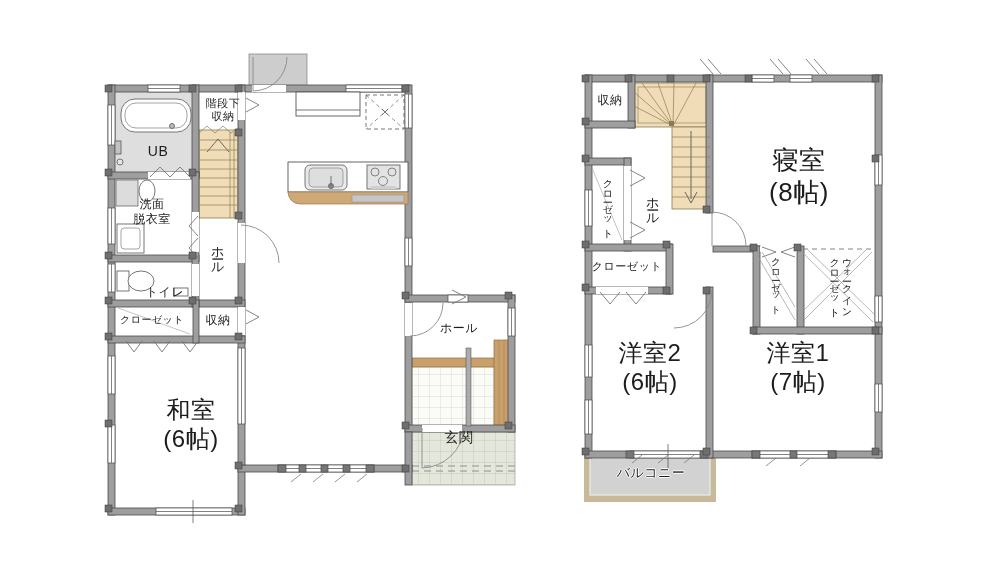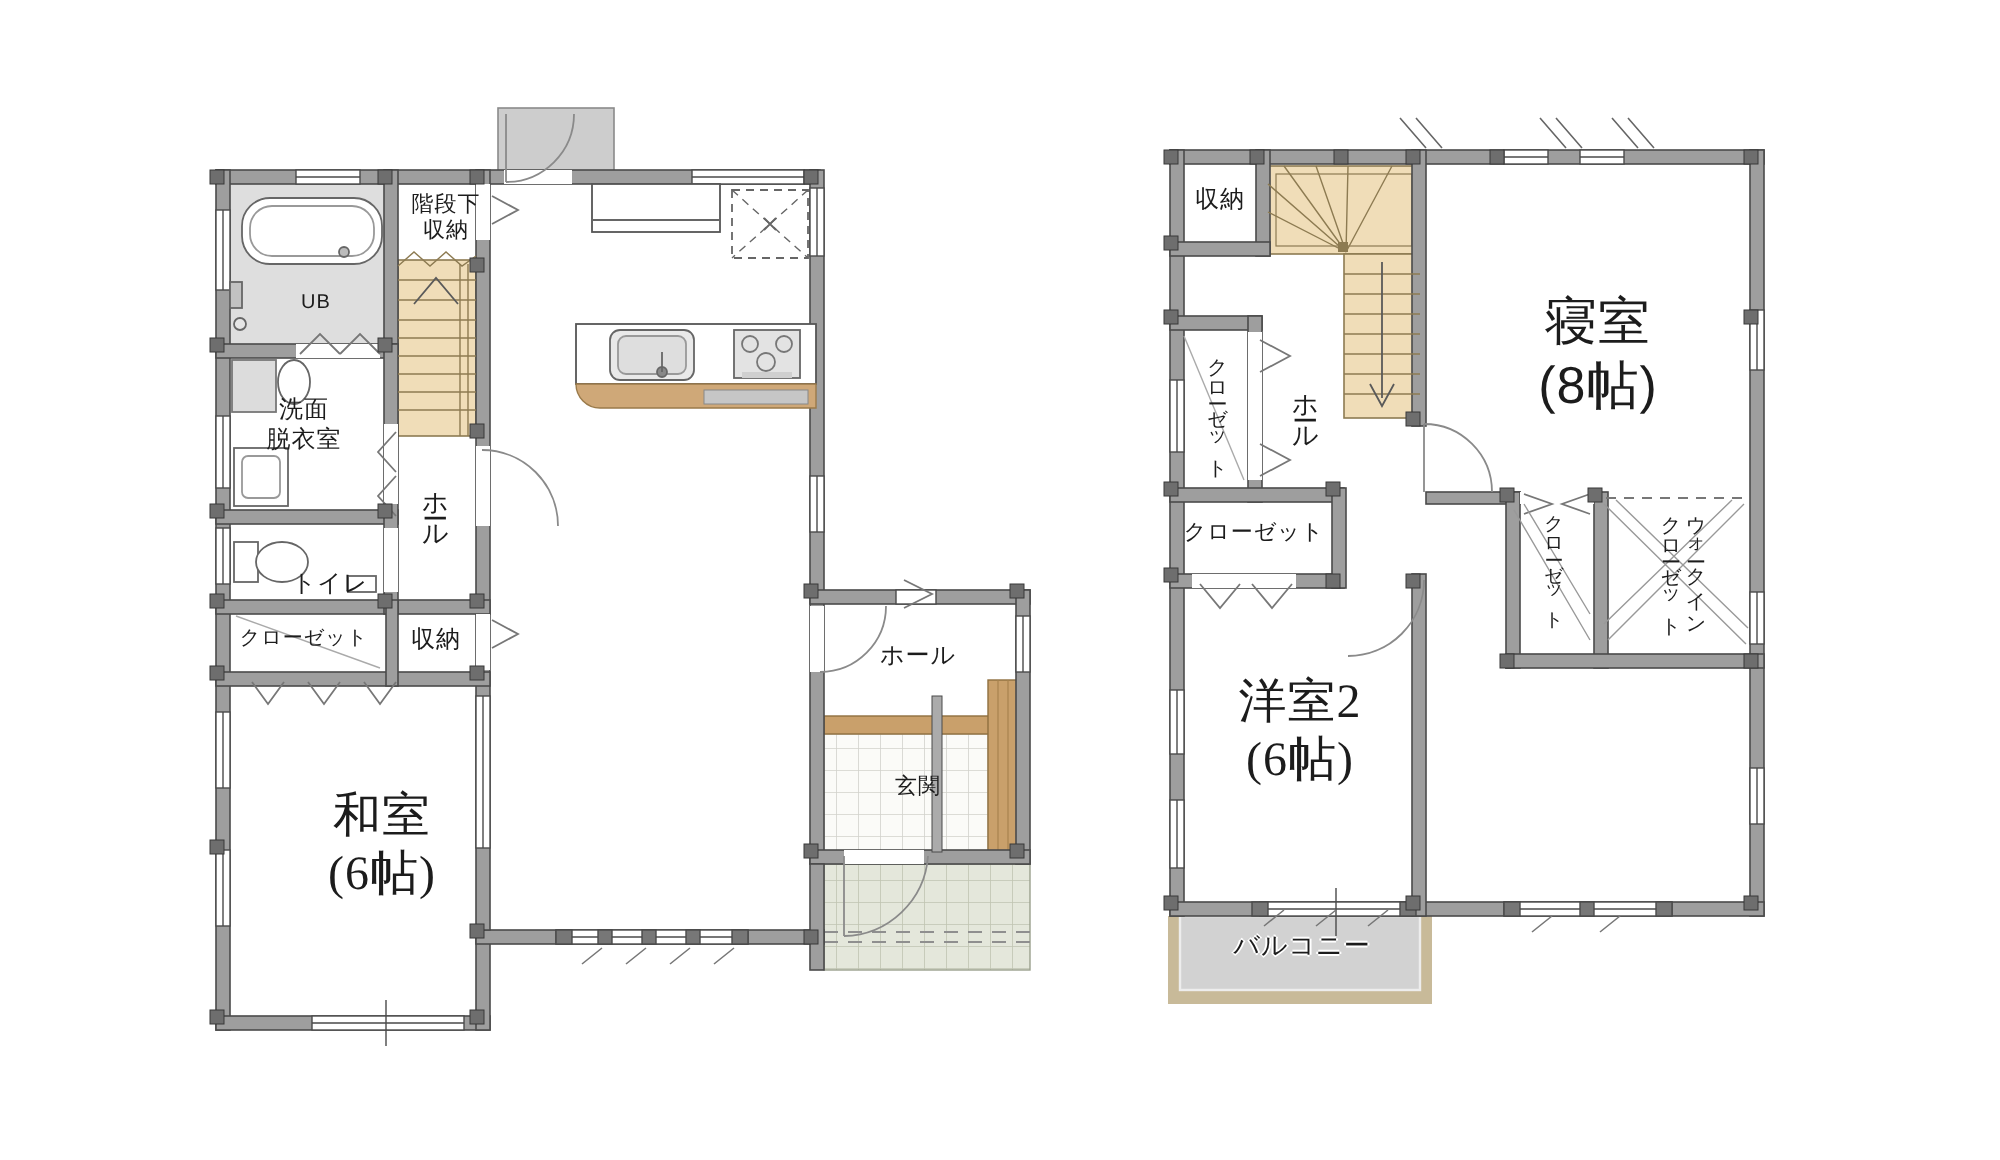--- a/index.html
+++ b/index.html
@@ -3,22 +3,22 @@
 <meta charset="utf-8">
 <style>
   html,body{margin:0;padding:0;background:#ffffff;}
   #stage{position:relative;width:1000px;height:580px;background:#fff;overflow:hidden;
          font-family:"Liberation Sans","DejaVu Sans",sans-serif;padding-left:16px;}
   #plan-svg{position:absolute;left:0;top:0;}
   .lbl{position:absolute;transform:translate(-50%,-50%);color:var(--text,#1c1c1c);
        white-space:pre-line;text-align:center;line-height:1.22;letter-spacing:.5px;}
   .vlbl{writing-mode:vertical-rl;text-orientation:mixed;line-height:1.25;letter-spacing:1px;}
   .fs9{font-size:9.5px;} .fs10{font-size:10px;} .fs11{font-size:11px;} .fs12{font-size:12px;}
-  .fs13{font-size:13px;} .fs14{font-size:12px;} .fs15{font-size:11px;} .fs16{font-size:10px;}
-  .fs24{font-size:24px;font-family:Liberation Serif, serif;} .fs26{font-size:26px;margin-top:20px;}
+  .fs13{font-size:13px;} .fs14{font-size:12px;} .fs15{font-size:14px;margin-top:44px;} .fs16{font-size:14px;}
+  .fs24{font-size:24px;} .fs26{font-size:26px;margin-top:20px;}
   .outlined{text-shadow:1px 0 0 #fff,-1px 0 0 #fff,0 1px 0 #fff,0 -1px 0 #fff;font-family:Liberation Mono, monospace;}
 </style>
 </head>
 <body>
 
 <div id="stage">
 
 <svg id="plan-svg" width="1000" height="580" viewBox="0 0 1000 580">
   <defs>
     <pattern id="tileG" width="11" height="11" patternUnits="userSpaceOnUse">
@@ -319,15 +319,17 @@
 <div class="lbl vlbl fs10" style="left:607px;top:203px">クローゼット</div>
 <div class="lbl vlbl fs13" style="left:652px;top:204px">ホール</div>
 <div class="lbl fs26" style="left:799px;top:157px">寝室
 (8帖)</div>
 <div class="lbl fs11" style="left:627px;top:267px">クローゼット</div>
 <div class="lbl vlbl fs9" style="left:776px;top:281px">クローゼット</div>
 <div class="lbl vlbl fs10" style="left:840px;top:282px">ウォークイン
 クローゼット</div>
 <div class="lbl fs24" style="left:650px;top:367px">洋室2
 (6帖)</div>
+<div class="lbl fs24" style="left:798px;top:367px">洋室1
+(7帖)</div>
 <div class="lbl fs13 outlined" style="left:651px;top:474px">バルコニー</div>
 
 </div>
 
 </body></html>

